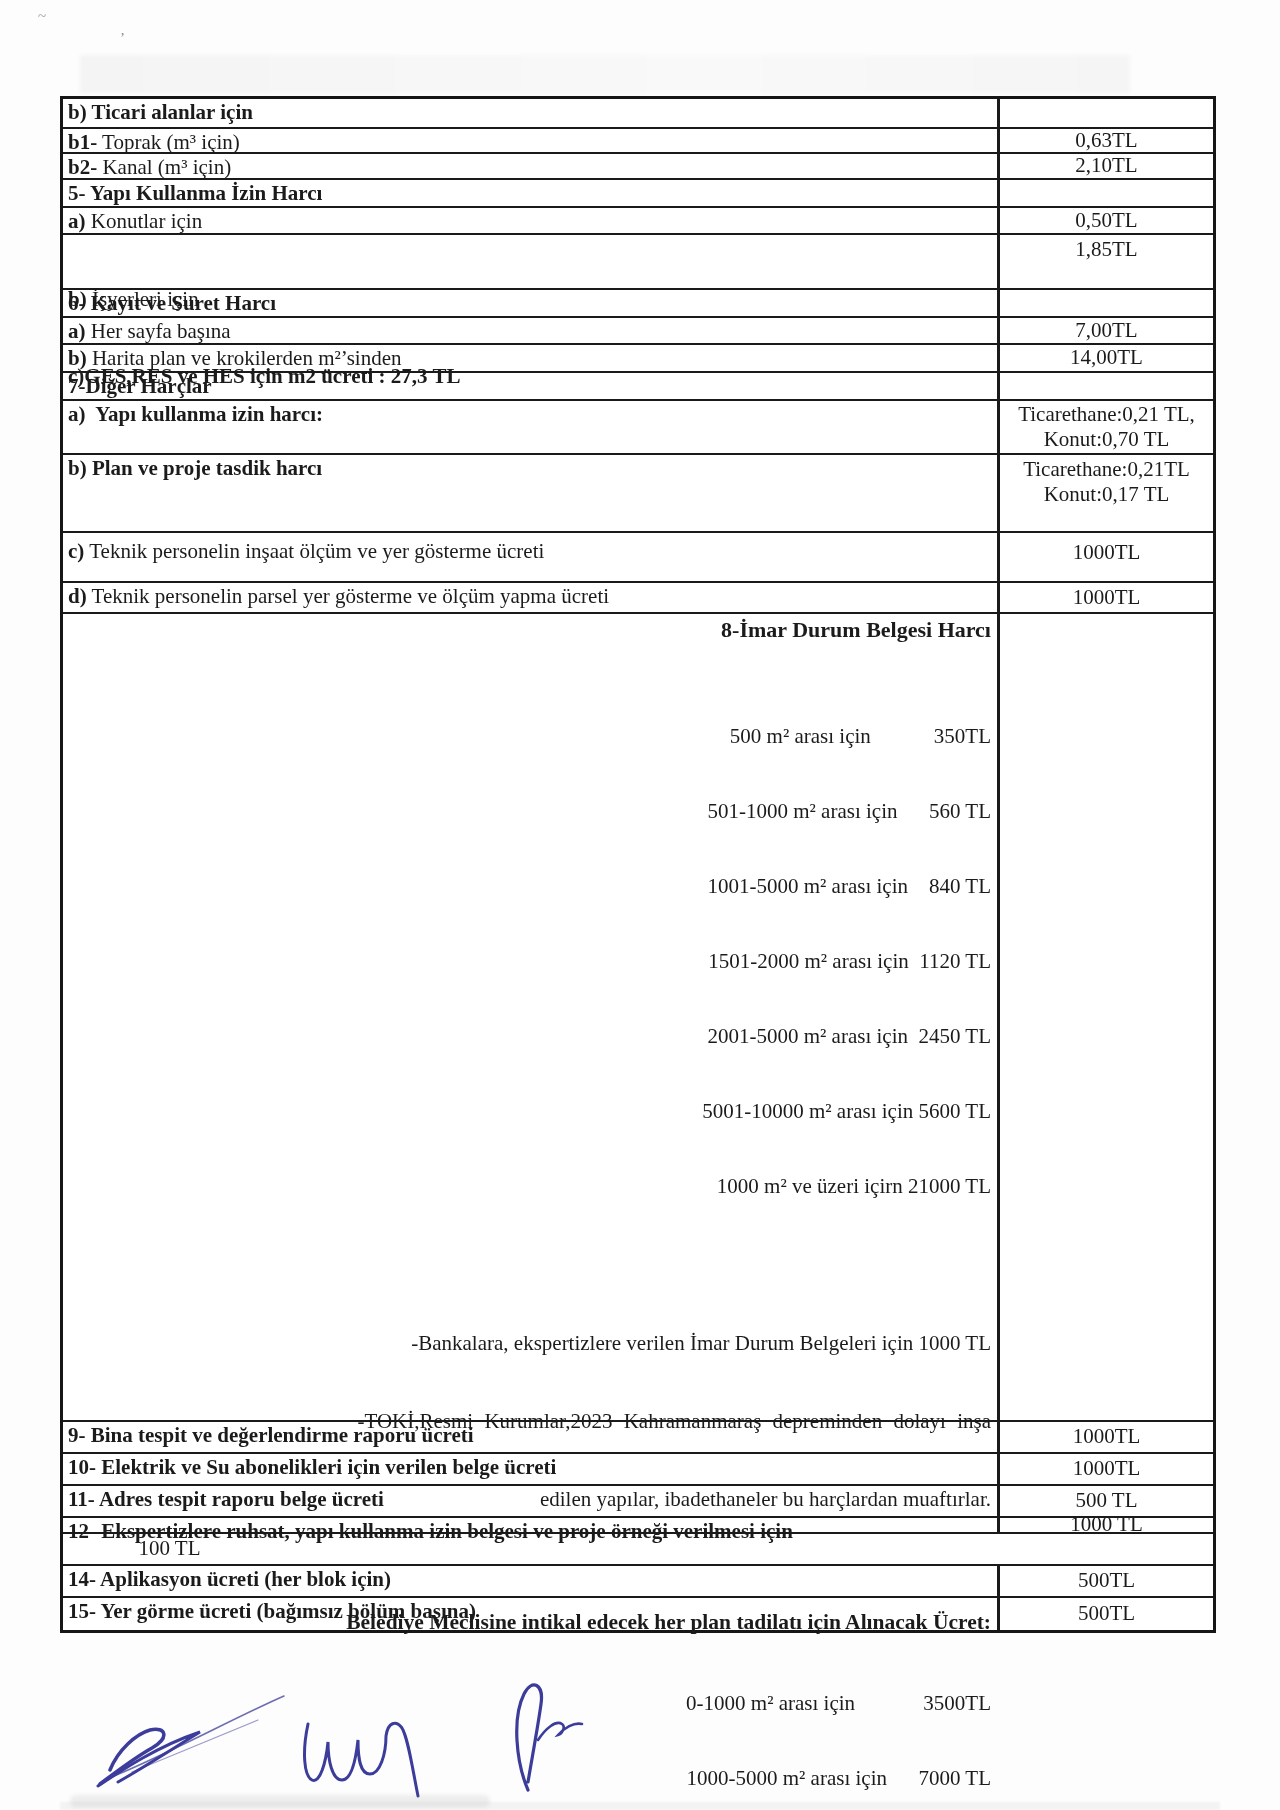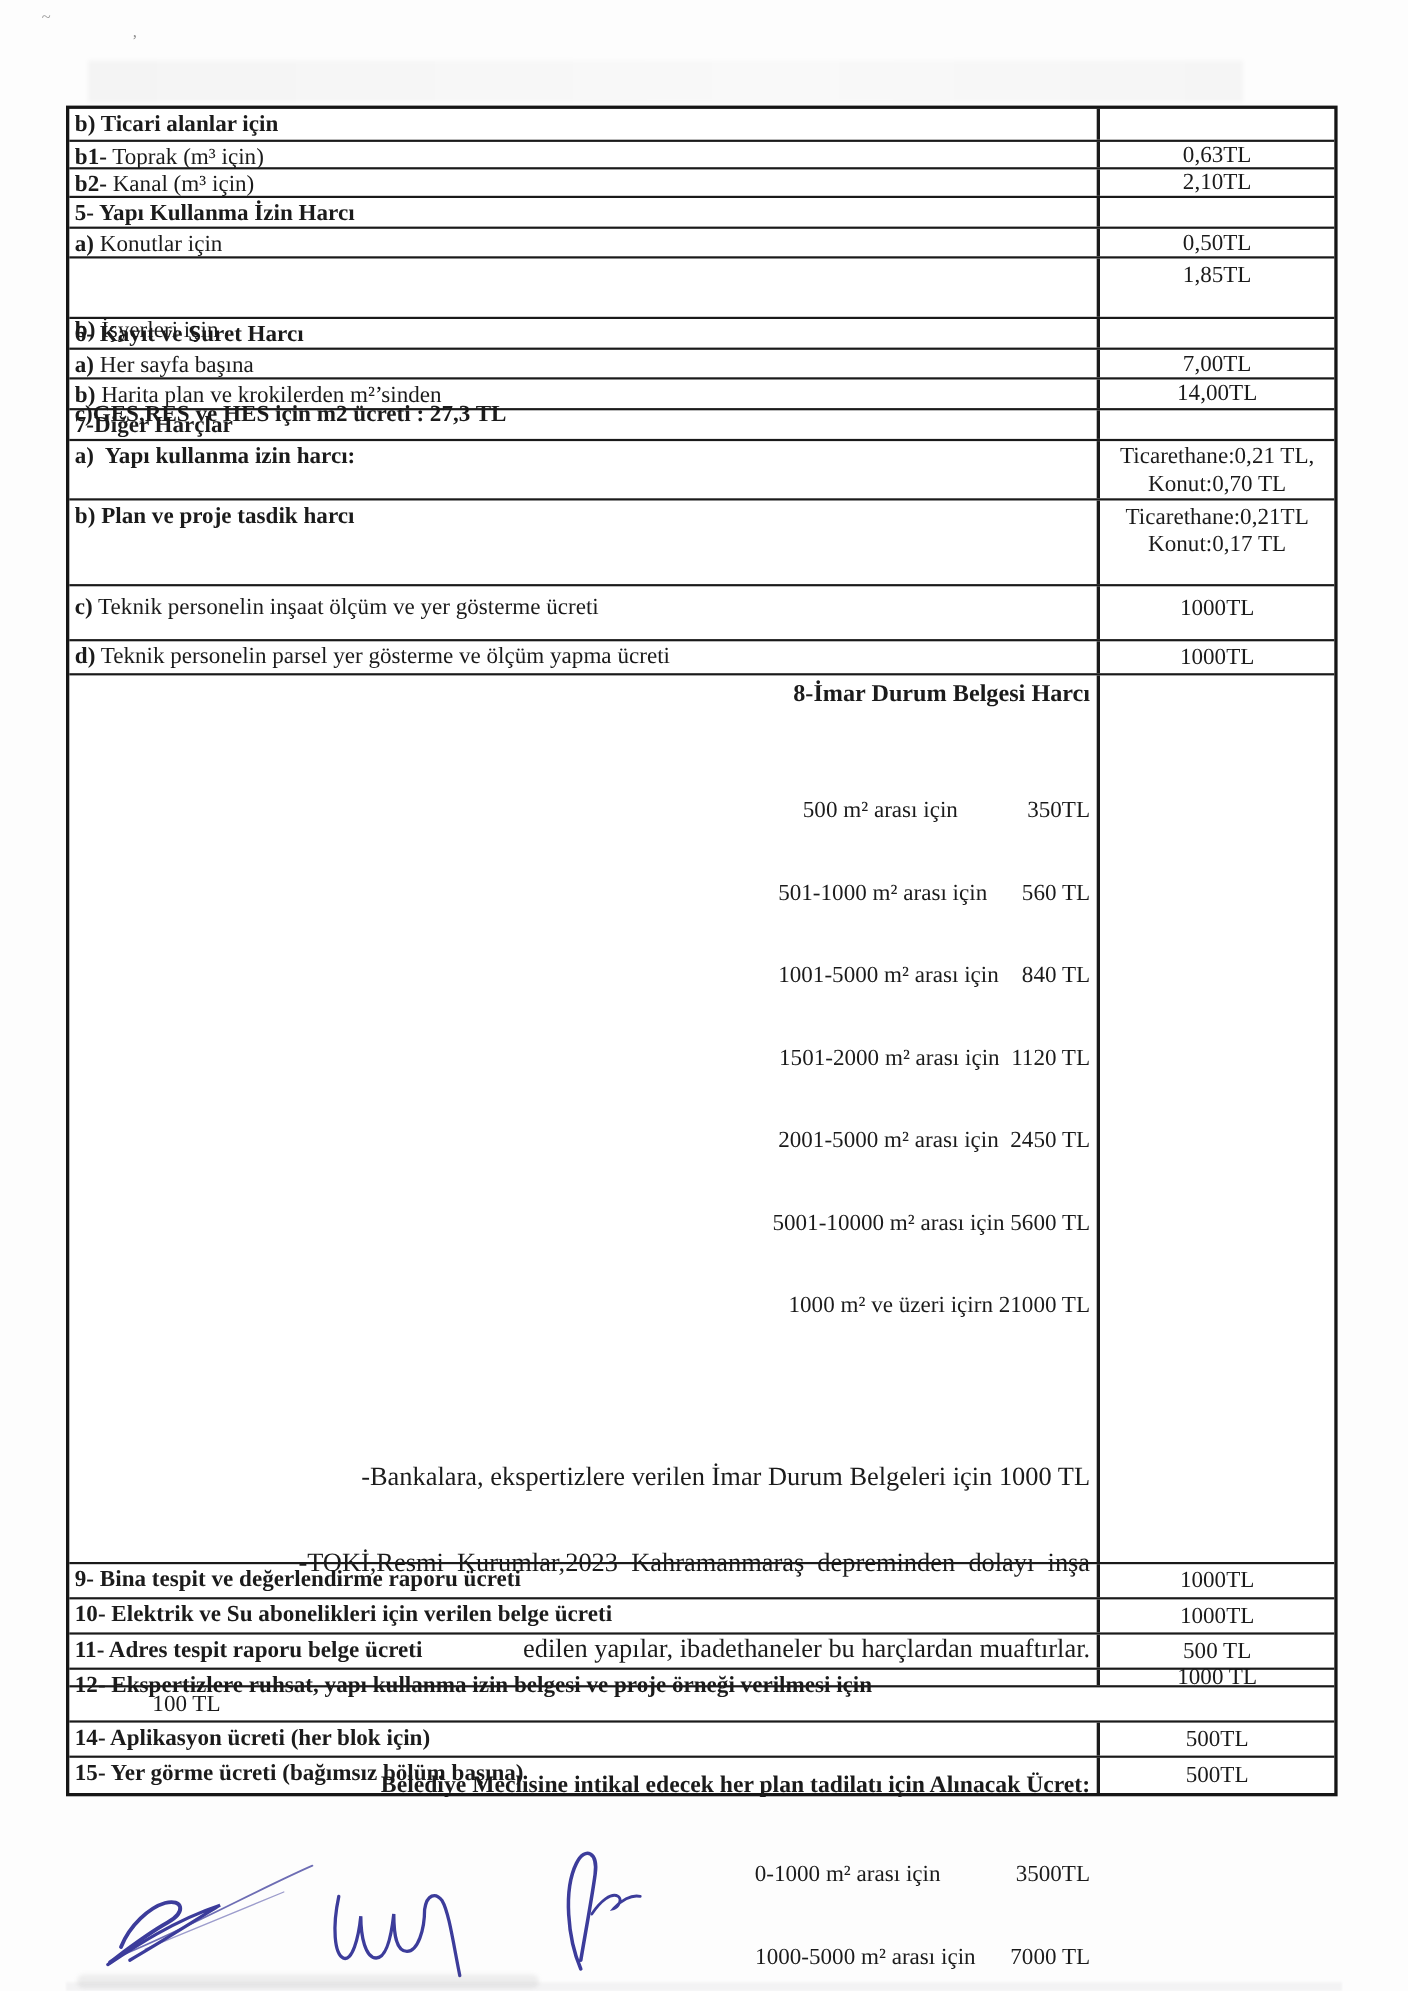--- a/index.html
+++ b/index.html
@@ -41,21 +41,21 @@
   .tr.vtop .td-value{align-items:flex-start;text-align:center;}
   .bold{font-weight:bold;}
   .pfx{font-weight:bold;}
 
   
   .sec8-label{display:flex;flex-direction:column;text-align:right;}
   .sec8-title{font-weight:bold;font-size:22px;padding-top:2px;}
   .tier-block{white-space:pre;font-size:21px;line-height:25px;}
   .tiers1{margin:30px 0 0 245px;}
   .tiers2{margin:2px 0 0 198px;}
-  .note-line{font-size:24px;line-height:27px;white-space:pre-wrap;}
+  .note-line{font-size:21px;line-height:27px;white-space:pre-wrap;}
   .notes1{margin-top:30px;}
   .notes1 .n1{margin-left:165px;}
   .notes1 .n2{margin-left:165px;word-spacing:6px;}
   .notes1 .n3{margin-left:50px;}
   .meclis-title{font-weight:bold;font-size:21.5px;margin:44px 0 4px 122px;}
 
   
   .sig{position:absolute;}
   .sig svg path{fill:none;stroke:#3c3c9b;stroke-linecap:round;}
 </style>

